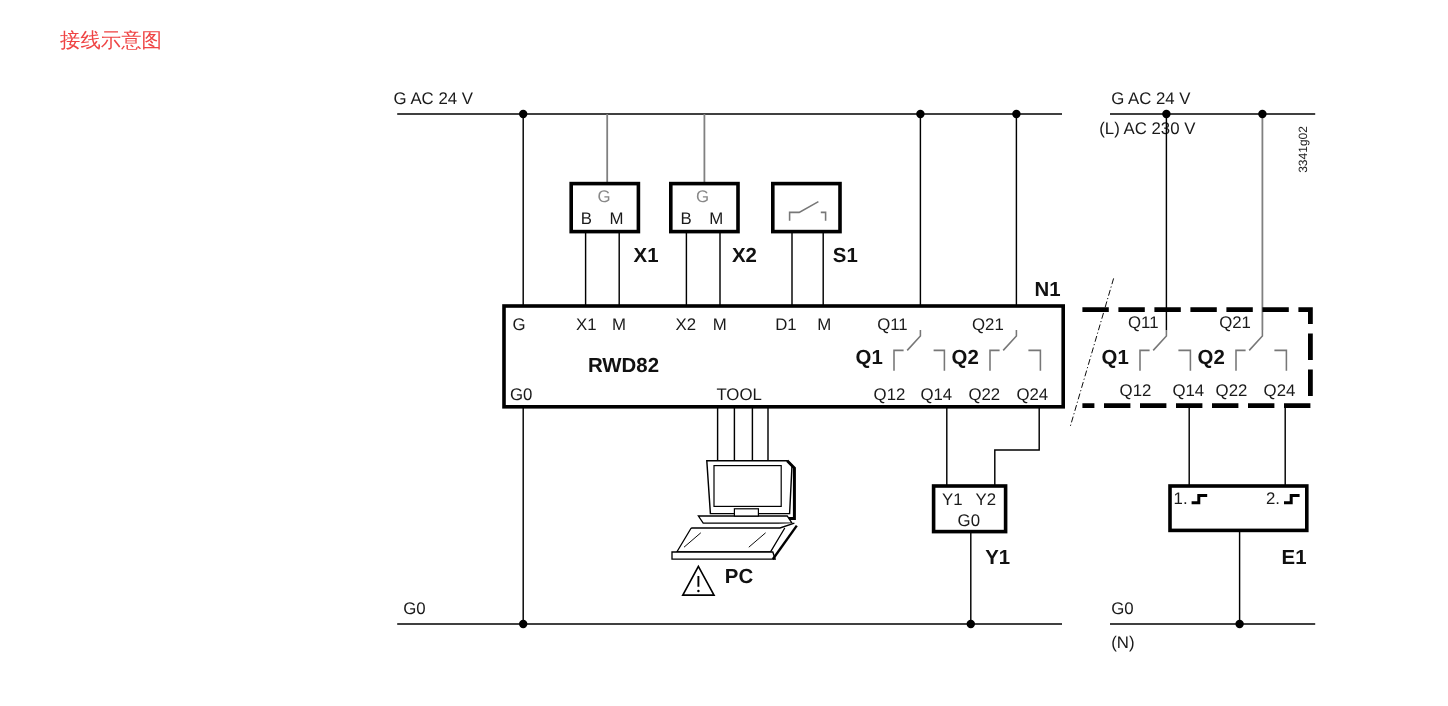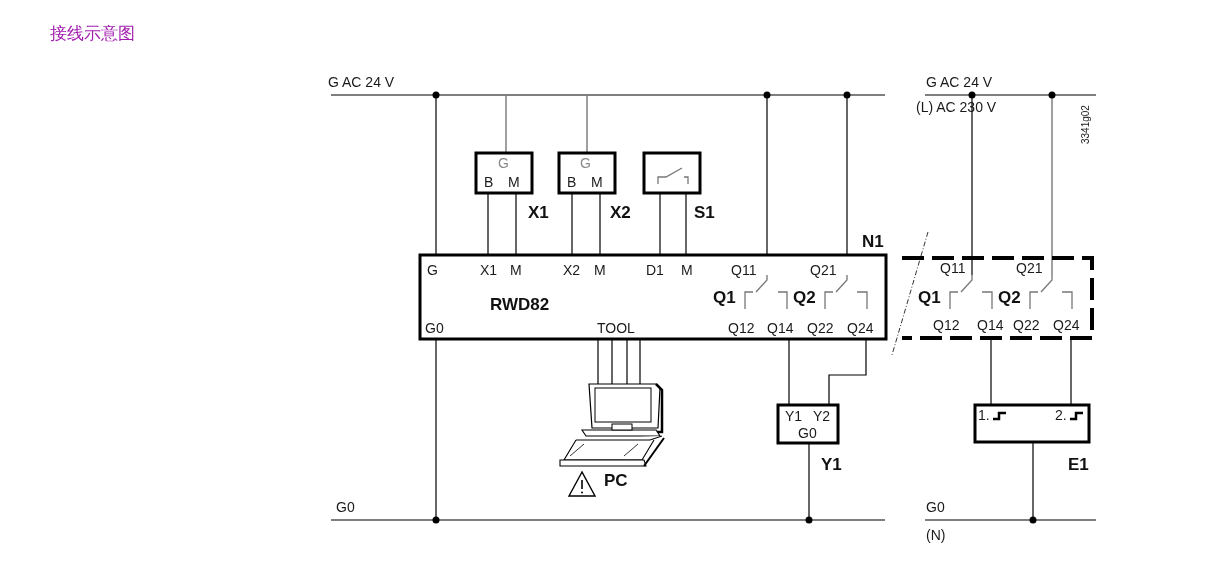--- a/index.html
+++ b/index.html
@@ -1,18 +1,18 @@
 <!DOCTYPE html>
 <html><head>
 <meta charset="utf-8">
 <style>
   html, body { margin: 0; padding: 0; background: #ffffff; }
   body { width: 1207px; height: 588px; position: relative; overflow: hidden;
          font-family: "Liberation Sans", sans-serif; }
-  .page-title { position: absolute; left: 50px; top: 22px; font-size: 17px; color: #a21caf;
+  .page-title { position: absolute; left: 50px; top: 22px; font-size: 17px; color: #ef4444;
                 font-family: "DejaVu Sans", sans-serif; }
   svg { position: absolute; left: 0; top: 0; }
   .t { font-family: "Liberation Sans", sans-serif; font-size: 14px; fill: #1a1a1a; }
   .tb { font-family: "Liberation Sans", sans-serif; font-size: 17px; font-weight: bold; fill: #111; }
   .tg { font-family: "Liberation Sans", sans-serif; font-size: 14px; fill: #888; }
   .ts { font-family: "Liberation Sans", sans-serif; font-size: 10px; fill: #222; }
   .w { stroke: #000; stroke-width: 1.2; fill: none; }
   .wg { stroke: #808080; stroke-width: 1.5; fill: none; }
   .box { stroke: #000; stroke-width: 3; fill: #fff; }
   .dbox { stroke: #000; stroke-width: 4; fill: none; stroke-dasharray: 22 8; }

